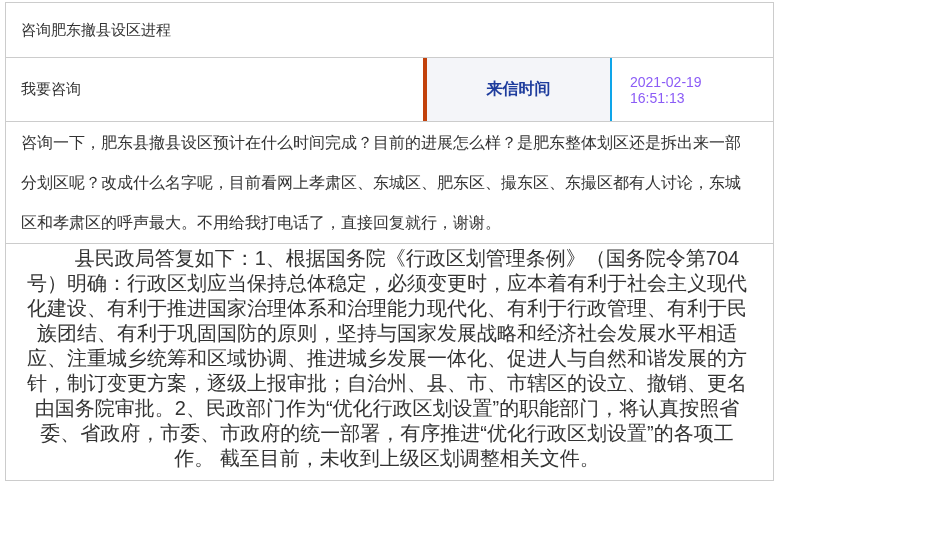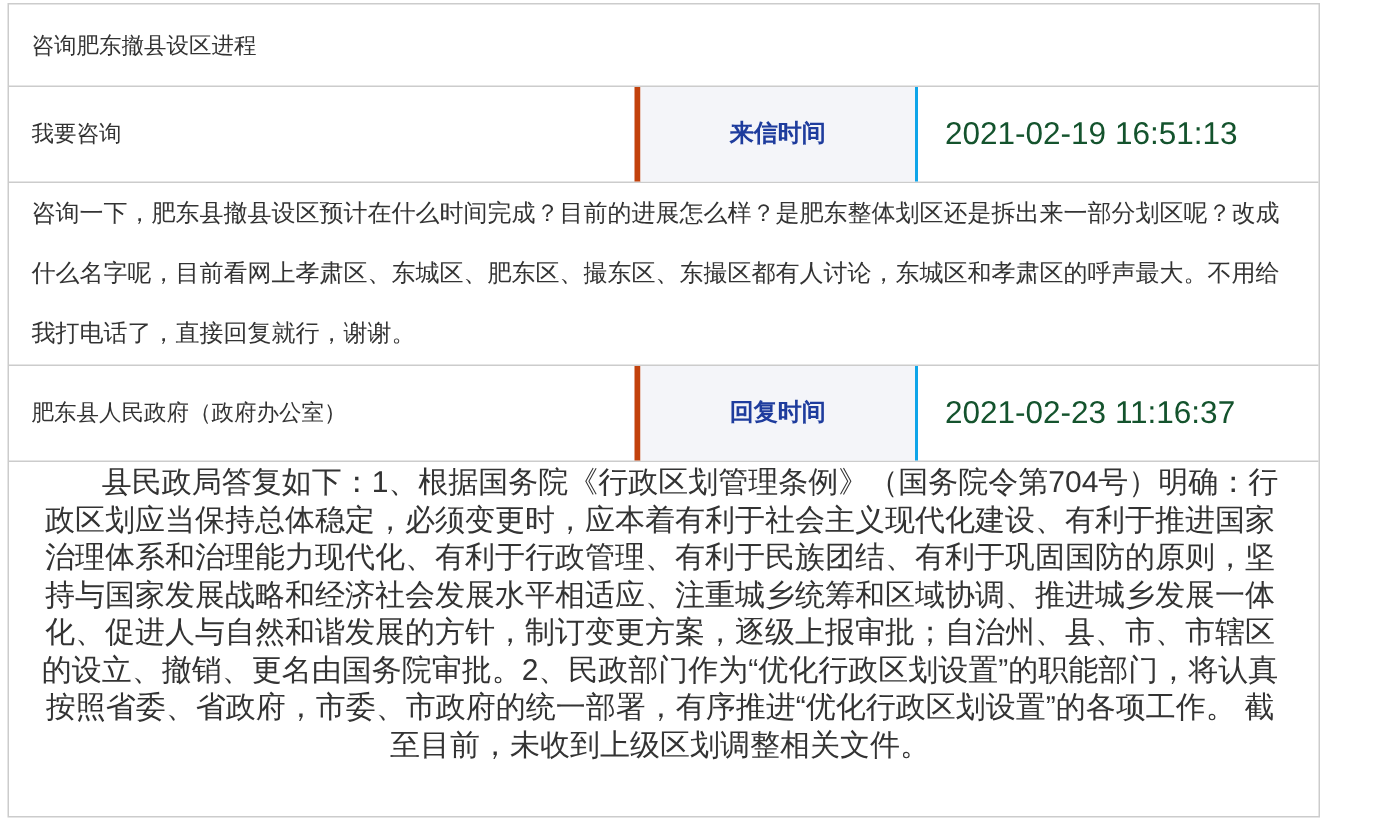--- a/index.html
+++ b/index.html
@@ -11,21 +11,21 @@
     width: 926px;
     height: 548px;
     position: relative;
     font-family: "Liberation Sans", "DejaVu Sans", sans-serif;
     color: #333333;
   }
   .qa-table {
     position: absolute;
     left: 5px;
     top: 2px;
-    width: 875px;
+    width: 769px;
     box-sizing: border-box;
     border-left: 1px solid #cccccc;
     border-right: 1px solid #cccccc;
     border-top: 1px solid #cccccc;
     border-bottom: 1px solid #cccccc;
     background: #ffffff;
   }
   .row {
     box-sizing: border-box;
     border-bottom: 1px solid #cccccc;
@@ -62,22 +62,22 @@
     font-weight: bold;
     font-size: 16px;
     color: #1e3c9d;
     border-right: 2px solid #0ea5e9;
     box-sizing: border-box;
   }
   .meta-value {
     display: flex;
     align-items: center;
     padding: 0 18px;
-    font-size: 21px;
-    color: #14532d;
+    font-size: 14px;
+    color: #8b5cf6;
   }
   .row-content {
     height: 122px;
     padding: 1px 20px 0 15px;
     font-size: 16px;
     line-height: 40px;
     overflow: hidden;
   }
   .row-reply {
     height: 236px;
@@ -112,29 +112,18 @@
     </div>
     <div class="meta-value">
       <span>2021-02-19 16:51:13</span>
     </div>
   </div>
 
   <div class="row row-content">
     <p>咨询一下，肥东县撤县设区预计在什么时间完成？目前的进展怎么样？是肥东整体划区还是拆出来一部分划区呢？改成什么名字呢，目前看网上孝肃区、东城区、肥东区、撮东区、东撮区都有人讨论，东城区和孝肃区的呼声最大。不用给我打电话了，直接回复就行，谢谢。</p>
   </div>
 
-  <div class="row row-meta">
-    <div class="meta-left">
-      <span>肥东县人民政府（政府办公室）</span>
-    </div>
-    <div class="meta-label">
-      <span>回复时间</span>
-    </div>
-    <div class="meta-value">
-      <span>2021-02-23 11:16:37</span>
-    </div>
-  </div>
 
   <div class="row row-reply">
     <p class="indent-2em">县民政局答复如下：1、根据国务院《行政区划管理条例》（国务院令第704号）明确：行政区划应当保持总体稳定，必须变更时，应本着有利于社会主义现代化建设、有利于推进国家治理体系和治理能力现代化、有利于行政管理、有利于民族团结、有利于巩固国防的原则，坚持与国家发展战略和经济社会发展水平相适应、注重城乡统筹和区域协调、推进城乡发展一体化、促进人与自然和谐发展的方针，制订变更方案，逐级上报审批；自治州、县、市、市辖区的设立、撤销、更名由国务院审批。2、民政部门作为“优化行政区划设置”的职能部门，将认真按照省委、省政府，市委、市政府的统一部署，有序推进“优化行政区划设置”的各项工作。 截至目前，未收到上级区划调整相关文件。</p>
   </div>
 
 </div>
 
 </body></html>

